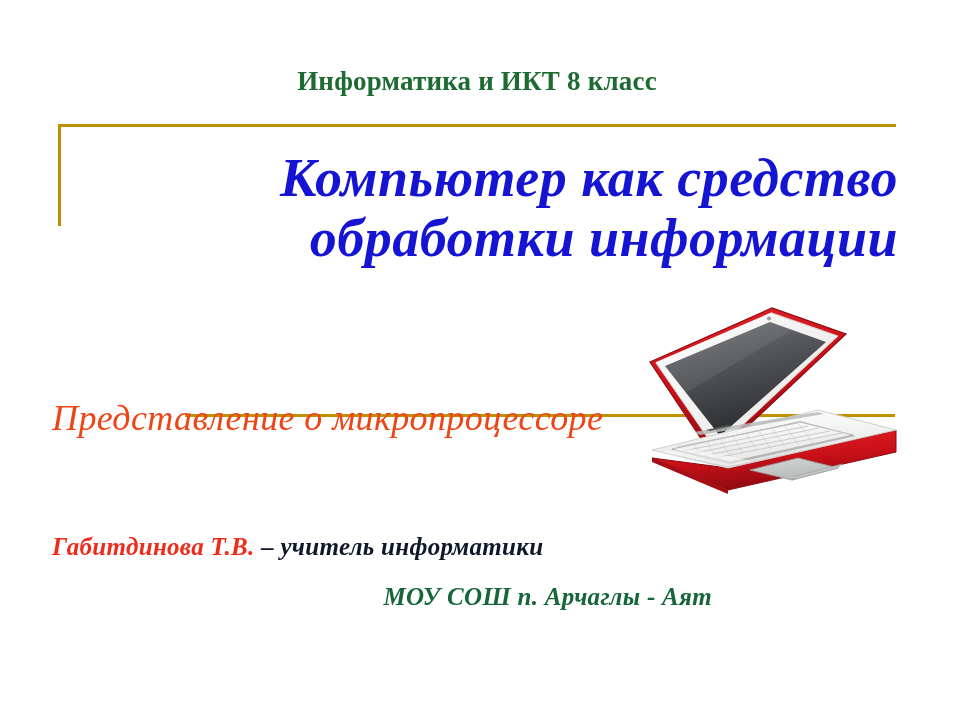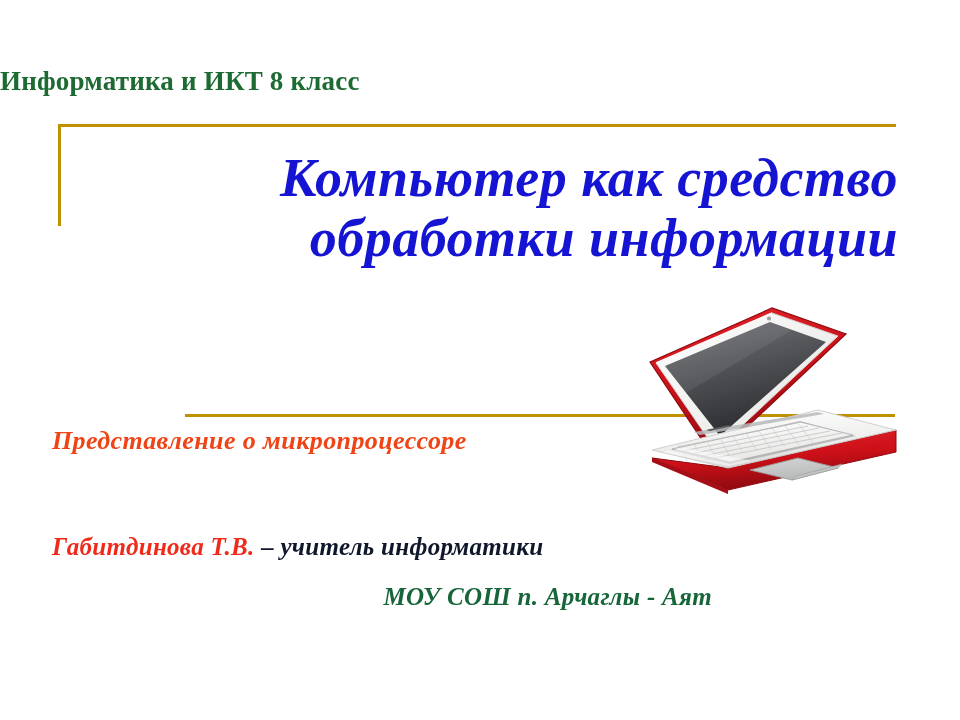--- a/index.html
+++ b/index.html
@@ -42,51 +42,52 @@
     height: 3px;
     background: #bf9000;
   }
 
   
   .header-line {
     position: absolute;
     left: 0;
     top: 66px;
     width: 892px;
-    text-align: left;
+    text-align: center;
     color: #1d6b32;
     font-size: 27px;
     font-weight: bold;
     letter-spacing: 0.2px;
     white-space: nowrap;
+    padding-left: 31px;
   }
 
   .main-title {
     position: absolute;
     left: 68px;
     top: 148px;
     width: 830px;
     color: #1414d2;
     font-size: 54px;
     font-style: italic;
     font-weight: bold;
     line-height: 1.12;
     text-align: right;
     letter-spacing: 0.5px;
   }
 
   .subtitle {
     position: absolute;
     left: 52px;
-    top: 426px;
+    top: 397px;
     width: 700px;
     color: #ef4415;
-    font-size: 26px;
-    font-style: italic;
-    font-weight: bold;
+    font-size: 36px;
+    font-style: italic;
+    font-weight: normal;
     white-space: nowrap;
     letter-spacing: 0.4px;
   }
 
   .author-line {
     position: absolute;
     left: 52px;
     top: 533px;
     width: 660px;
     font-size: 25px;

